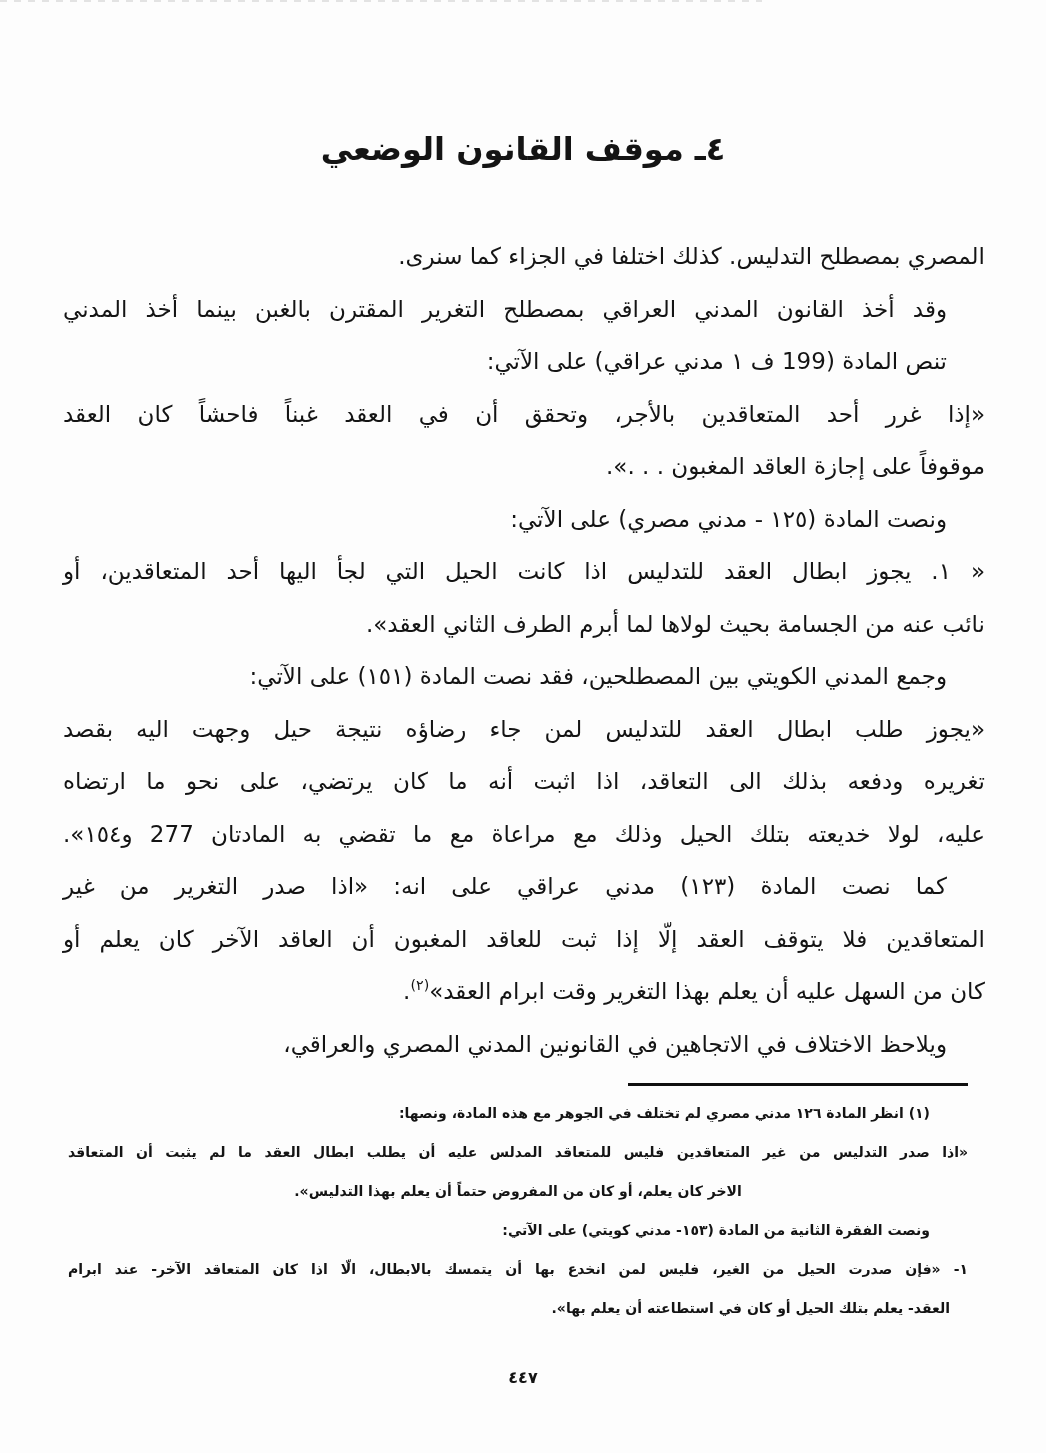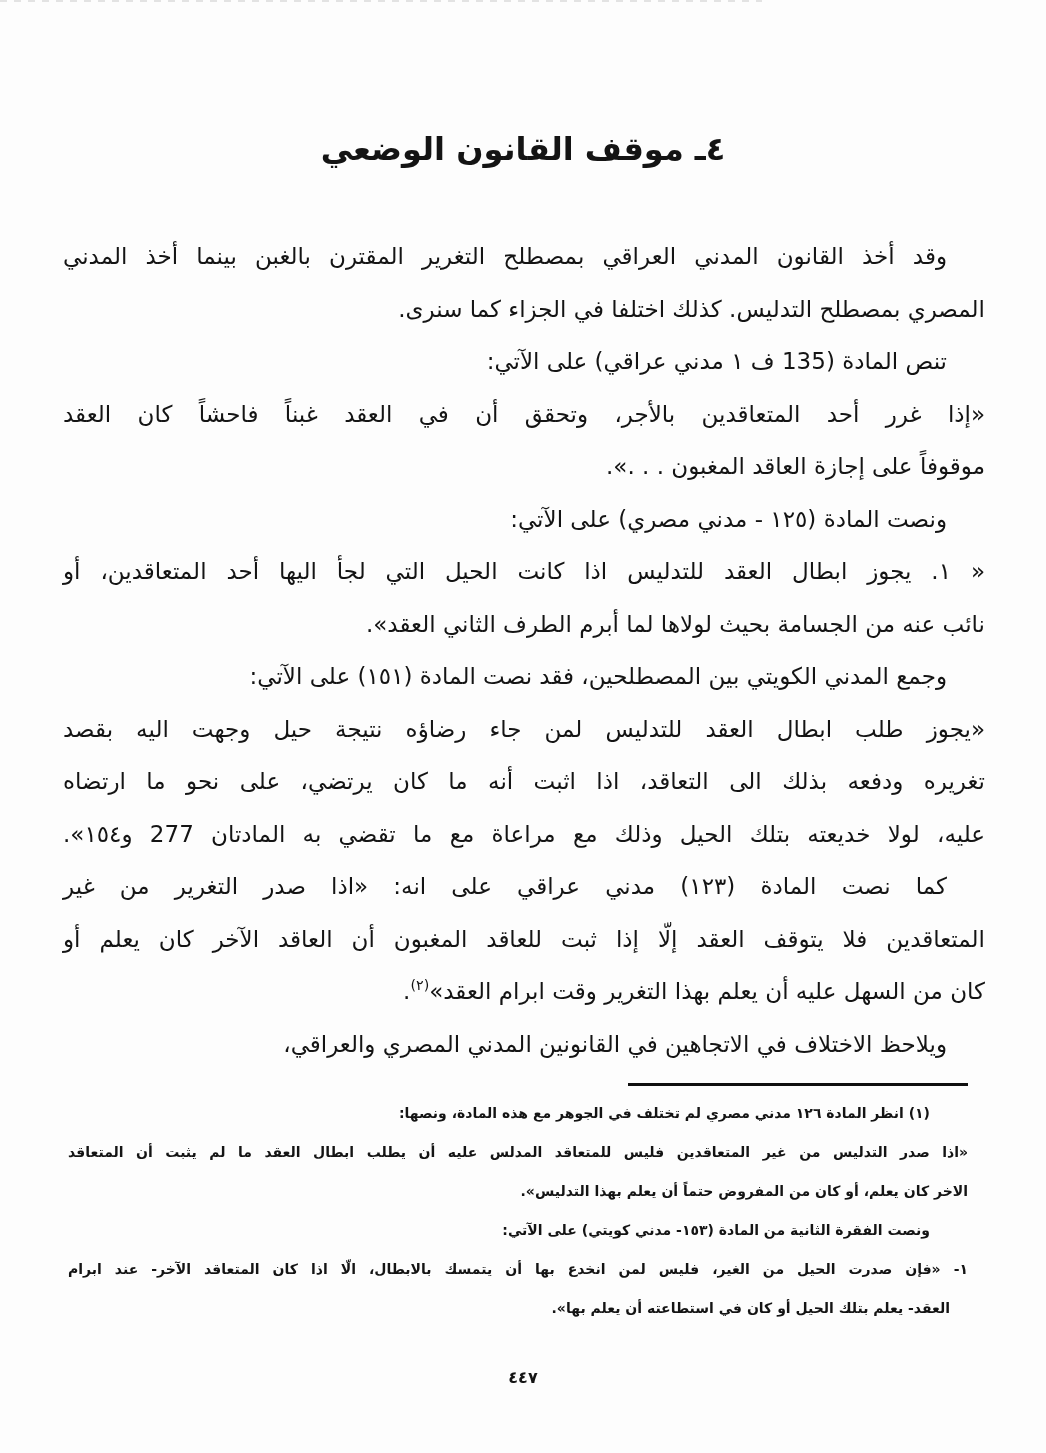--- a/index.html
+++ b/index.html
@@ -42,21 +42,21 @@
     left: 63px;
     font-size: 23px;
   }
   .bline {
     height: 52.5px;
     line-height: 52.5px;
     white-space: normal;
   }
   .j { text-align: justify; text-align-last: justify; }
   .r { text-align: right; }
-  .c { text-align: right; }
+  .c { text-align: center; }
   .i38 { text-indent: 38px; }
   .i18 { text-indent: 18px; }
   .fn-sup {
     vertical-align: super;
     font-size: 0.62em;
     line-height: 0;
   }
   .footnote-rule {
     position: absolute;
     top: 1083px;
@@ -90,23 +90,23 @@
 </head>
 <body>
 
 <div class="page">
 
   <div class="scan-artifact-top"></div>
 
   <h1 class="title">٤ـ موقف القانون الوضعي</h1>
 
   <div class="body-block">
+    <div class="bline r">المصري بمصطلح التدليس. كذلك اختلفا في الجزاء كما سنرى.</div>
     <div class="bline j i38">وقد أخذ القانون المدني العراقي بمصطلح التغرير المقترن بالغبن بينما أخذ المدني</div>
-    <div class="bline r">المصري بمصطلح التدليس. كذلك اختلفا في الجزاء كما سنرى.</div>
-    <div class="bline r i38">تنص المادة (135 ف ١ مدني عراقي) على الآتي:</div>
+    <div class="bline r i38">تنص المادة (199 ف ١ مدني عراقي) على الآتي:</div>
     <div class="bline j">«إذا غرر أحد المتعاقدين بالأجر، وتحقق أن في العقد غبناً فاحشاً كان العقد</div>
     <div class="bline r">موقوفاً على إجازة العاقد المغبون . . .».</div>
     <div class="bline r i38">ونصت المادة (١٢٥ - مدني مصري) على الآتي:</div>
     <div class="bline j">« ١. يجوز ابطال العقد للتدليس اذا كانت الحيل التي لجأ اليها أحد المتعاقدين، أو</div>
     <div class="bline r">نائب عنه من الجسامة بحيث لولاها لما أبرم الطرف الثاني العقد».</div>
     <div class="bline r i38">وجمع المدني الكويتي بين المصطلحين، فقد نصت المادة (١٥١) على الآتي:</div>
     <div class="bline j">«يجوز طلب ابطال العقد للتدليس لمن جاء رضاؤه نتيجة حيل وجهت اليه بقصد</div>
     <div class="bline j">تغريره ودفعه بذلك الى التعاقد، اذا اثبت أنه ما كان يرتضي، على نحو ما ارتضاه</div>
     <div class="bline j">عليه، لولا خديعته بتلك الحيل وذلك مع مراعاة مع ما تقضي به المادتان 277 و١٥٤».</div>
     <div class="bline j i38">كما نصت المادة (١٢٣) مدني عراقي على انه: «اذا صدر التغرير من غير</div>

